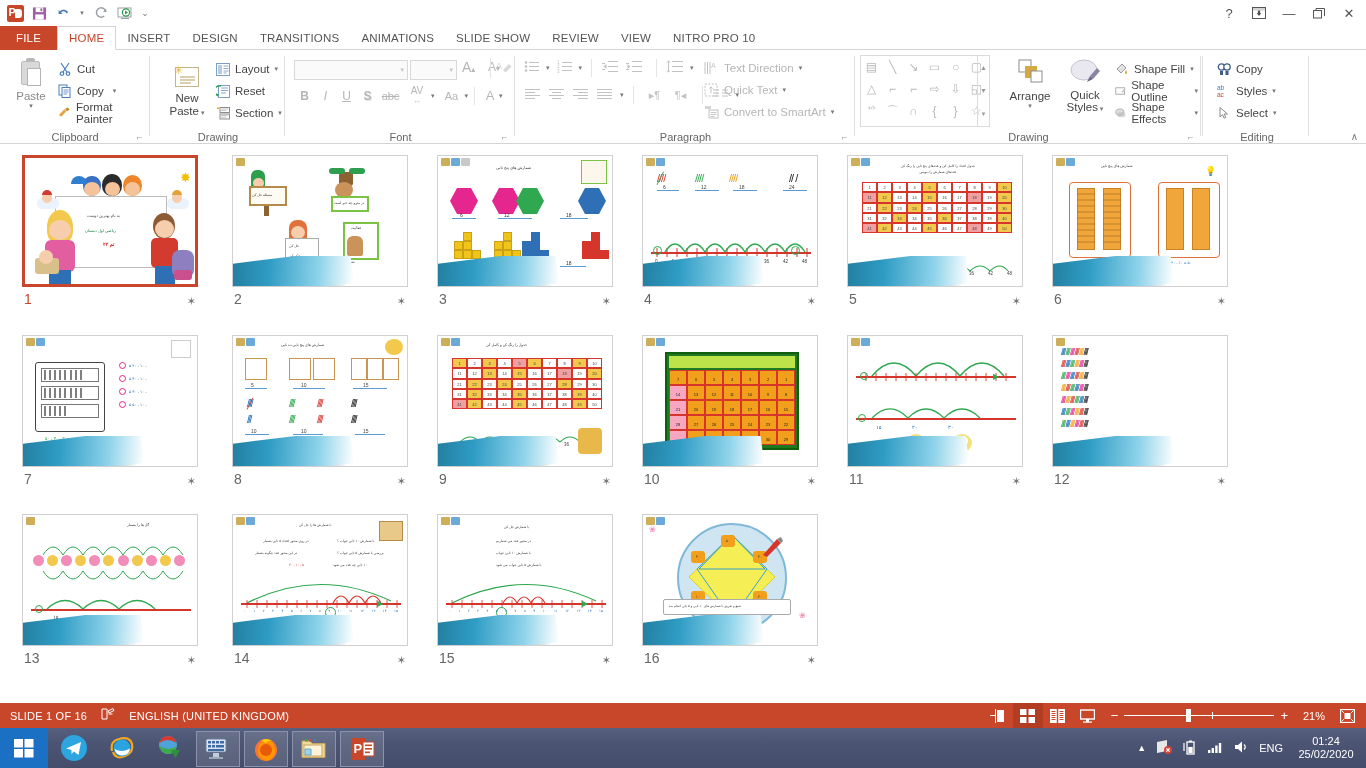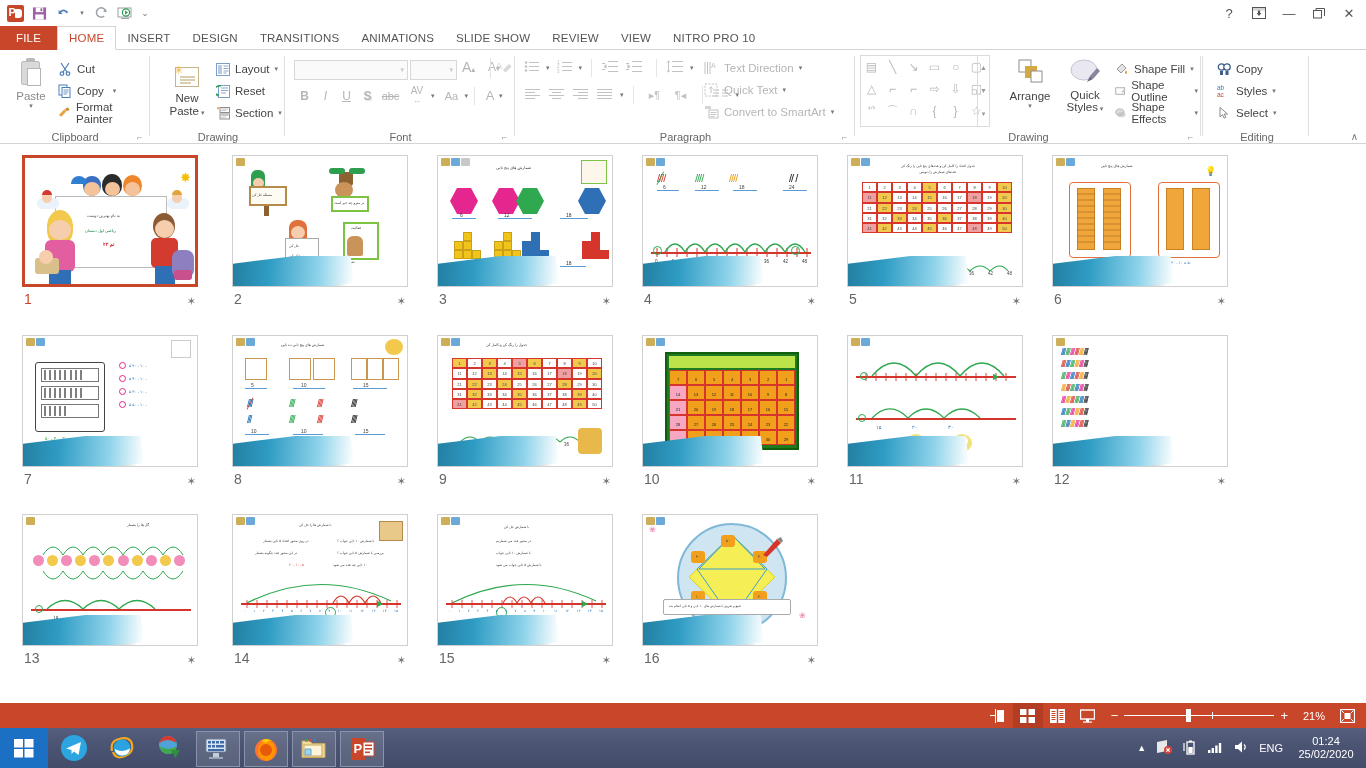--- a/index.html
+++ b/index.html
@@ -1446,20 +1446,31 @@
             <div class="c1"></div>
           </div>
       </div>
       <div class="slide-num">16</div>
       <div class="anim-star">✶</div>
     </div>
 
   </div>
 
   <div class="statusbar">
+    <div class="sb-left">
+      <span>SLIDE 1 OF 16</span>
+      <span>
+        <svg width="14" height="13" viewBox="0 0 14 13">
+            <path d="M1 1h5v10H1z" fill="none" stroke="#fff"></path>
+            <path d="M7 3 L12 .5 L13 2.5 L8 5Z" fill="none" stroke="#fff"></path>
+            <path d="M7.5 6h4" stroke="#fff"></path>
+          </svg>
+      </span>
+      <span>ENGLISH (UNITED KINGDOM)</span>
+    </div>
     <div class="sb-right">
       <div class="viewbtn">
         <svg width="15" height="14" viewBox="0 0 15 14">
             <rect x="0" y="0" width="15" height="14" fill="#fff"></rect>
             <rect x="0" y="0" width="5" height="6" fill="#c8472b"></rect>
             <rect x="0" y="7" width="5" height="7" fill="#c8472b"></rect>
             <rect x="6" y="0" width="9" height="14" fill="#c8472b"></rect>
             <rect x="7" y="1" width="7" height="12" fill="#fff"></rect>
           </svg>
       </div>

